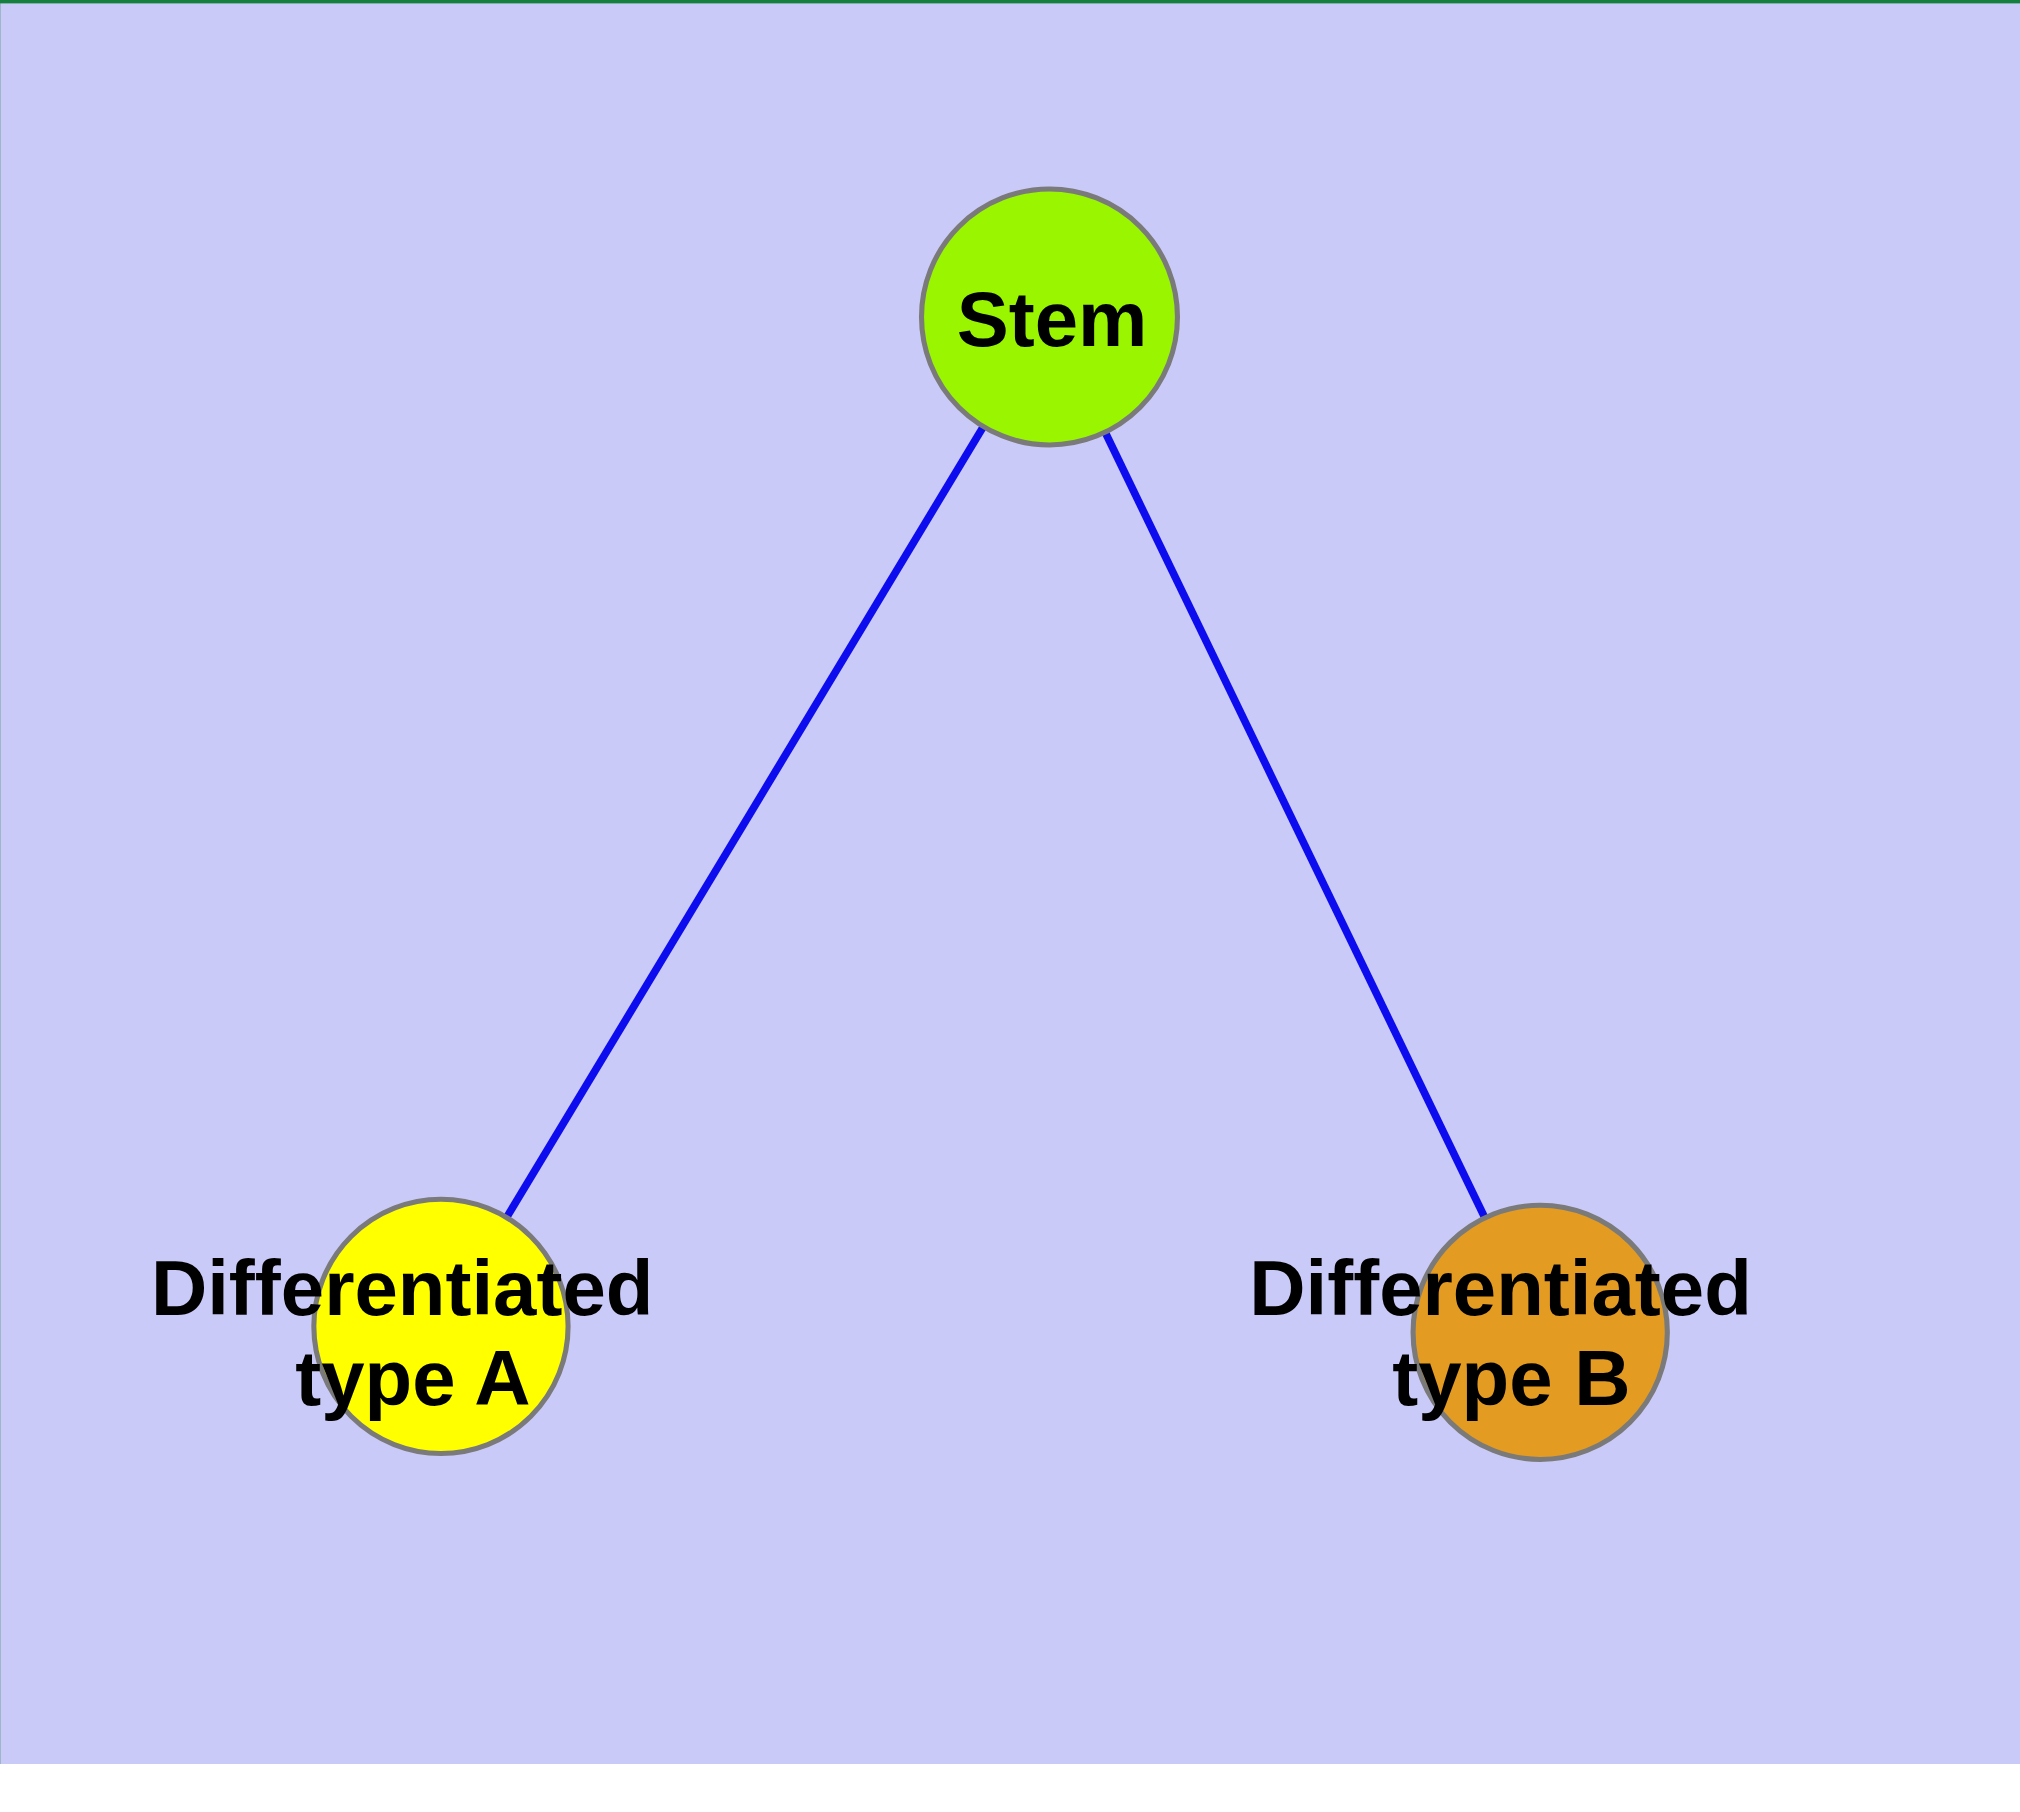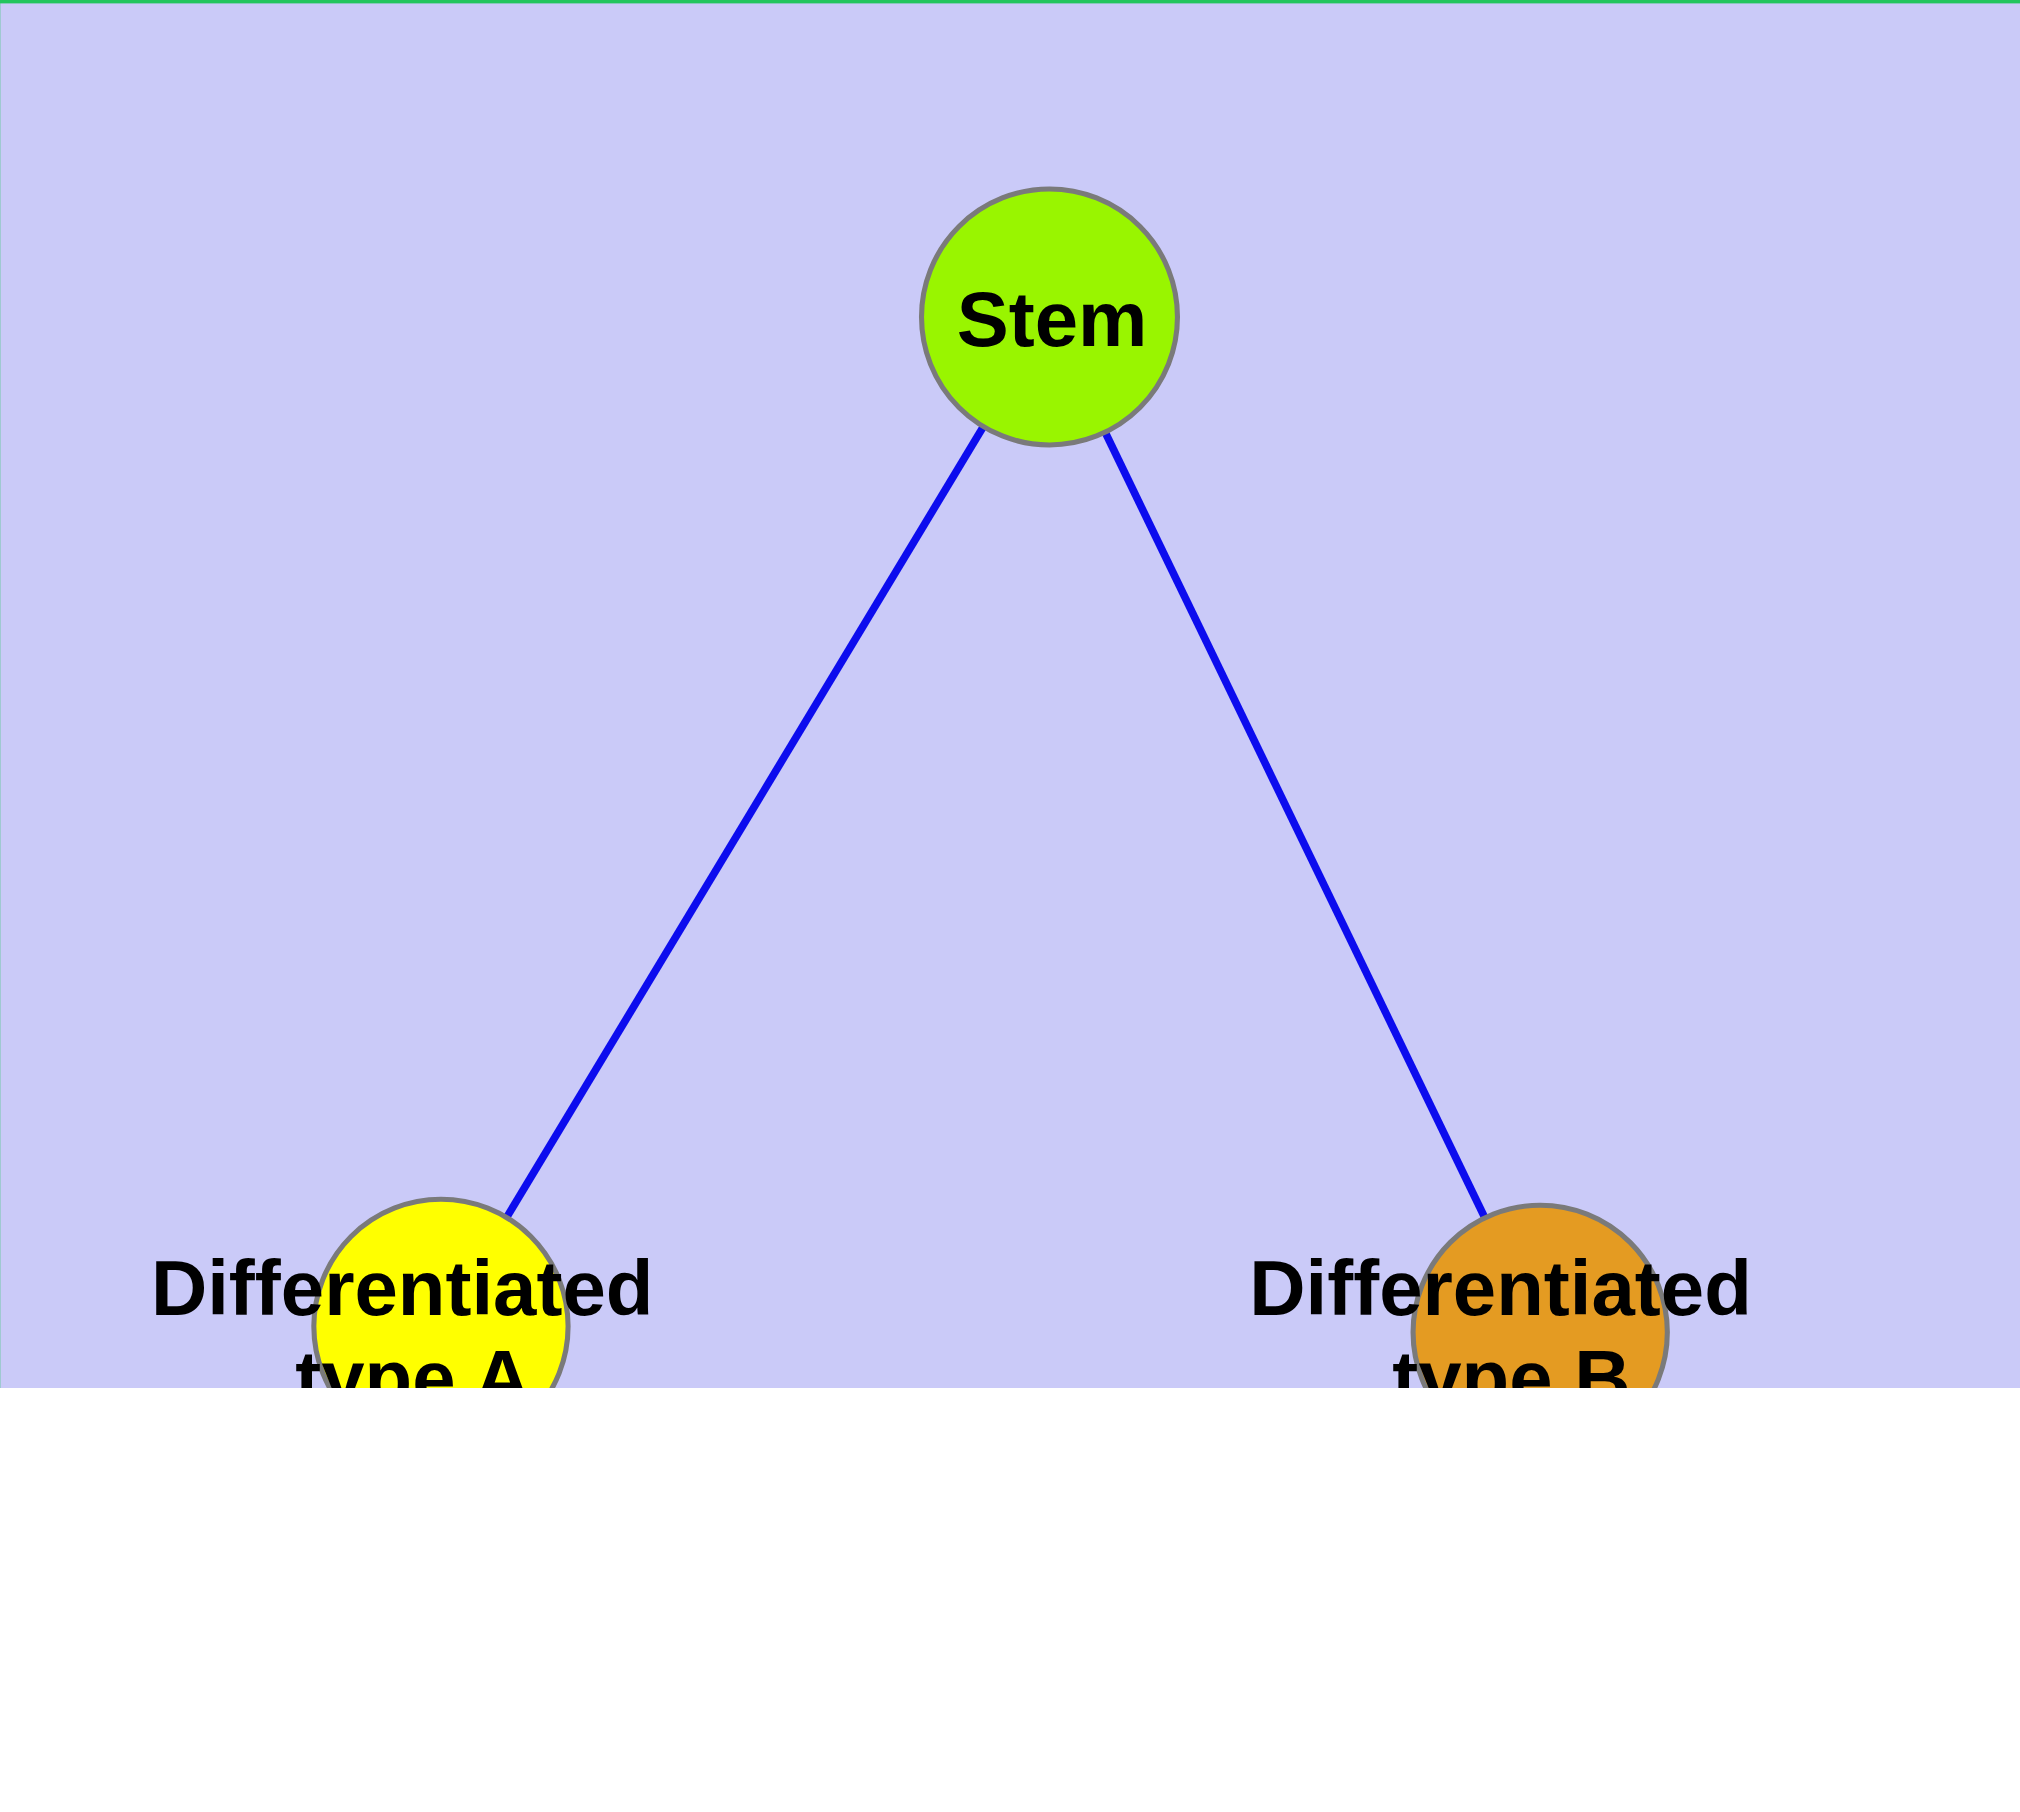--- a/index.html
+++ b/index.html
@@ -3,22 +3,22 @@
 <meta charset="utf-8">
 <style>
   html, body {
     margin: 0;
     padding: 0;
     background: #FFFFFF;
   }
   .stage {
     position: relative;
     width: 2021px;
-    height: 1388px;
-    background: #22c55e;
+    height: 1764px;
+    background: #15803d;
     overflow: hidden;
   }
   svg.graph {
     display: block;
     width: 2021px;
     height: 1812px;
   }
   .node-label {
     font-family: "Liberation Sans", "DejaVu Sans", sans-serif;
     font-weight: bold;

